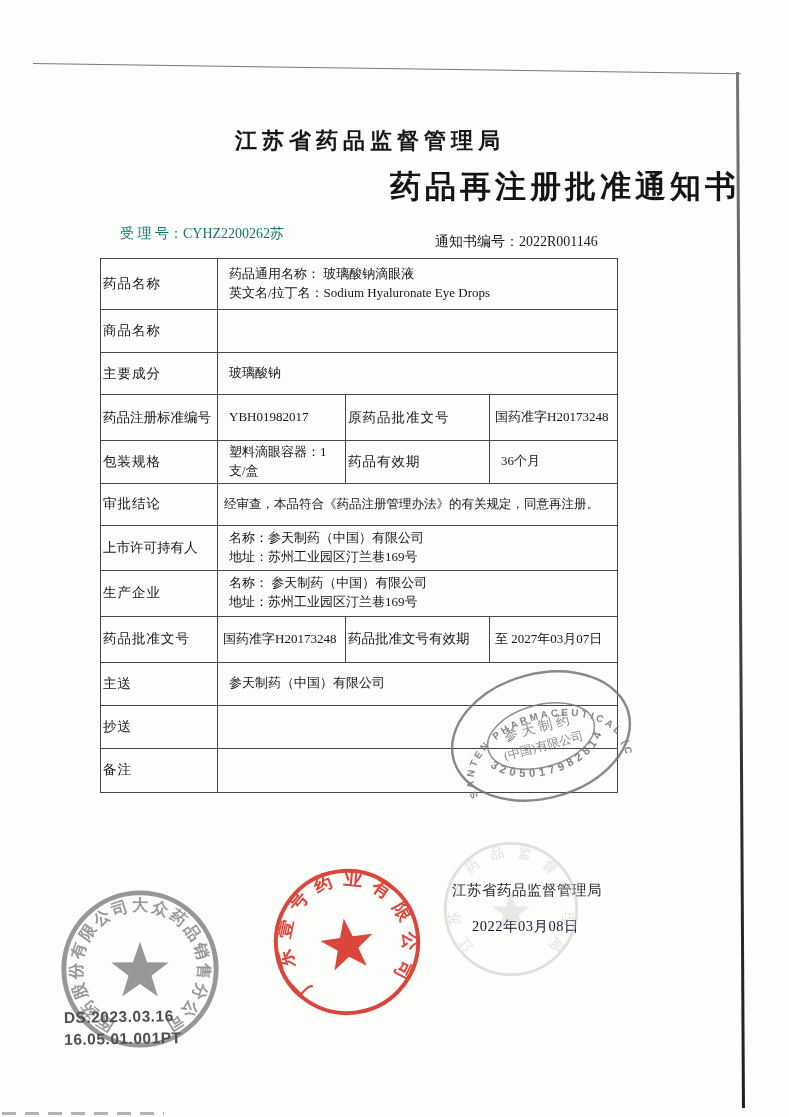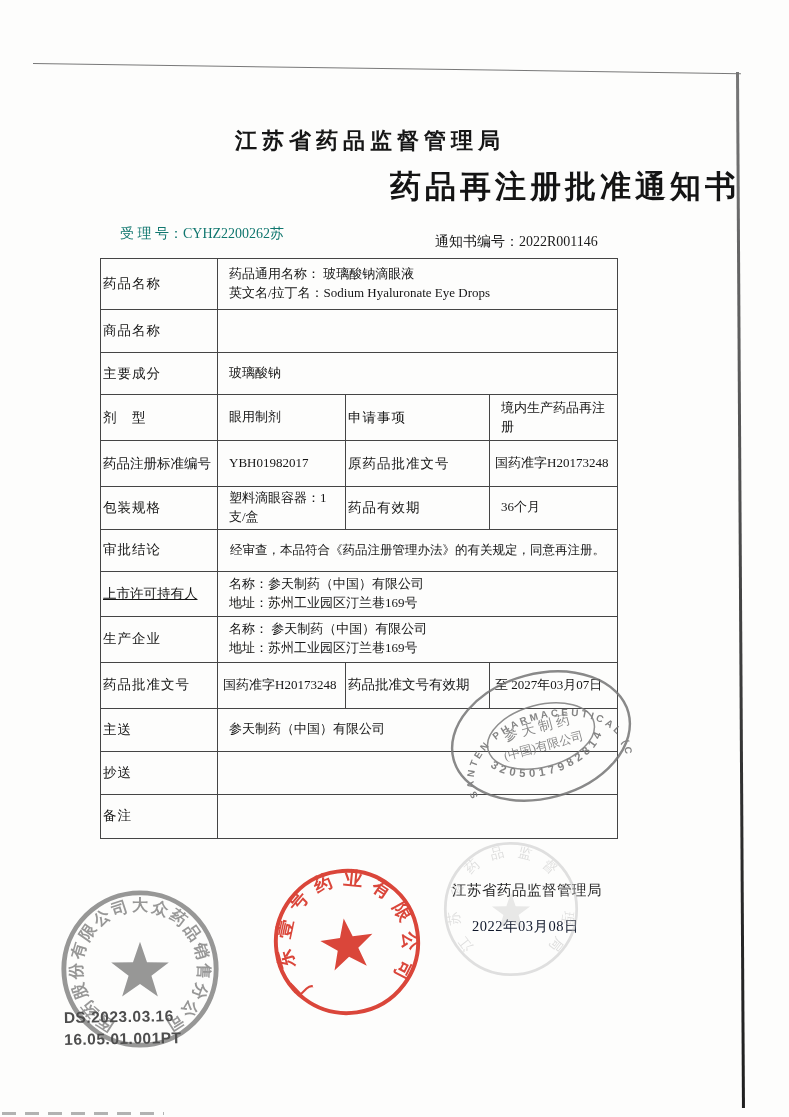--- a/index.html
+++ b/index.html
@@ -74,43 +74,37 @@
   </tr>
   <tr style="height:43px">
     <td class="lbl">商品名称</td>
     <td class="val" colspan="3"></td>
   </tr>
   <tr style="height:42px">
     <td class="lbl">主要成分</td>
     <td class="val" colspan="3">玻璃酸钠</td>
   </tr>
   <tr style="height:46px">
-    <td class="lbl">剂　型</td>
-    <td class="val">眼用制剂</td>
-    <td class="lbl">申请事项</td>
-    <td class="val">境内生产药品再注册</td>
-  </tr>
-  <tr style="height:46px">
     <td class="lbl" style="letter-spacing:0;">药品注册标准编号</td>
     <td class="val">YBH01982017</td>
     <td class="lbl">原药品批准文号</td>
     <td class="val" style="padding-left:5px;">国药准字H20173248</td>
   </tr>
   <tr style="height:35px">
     <td class="lbl">包装规格</td>
     <td class="val">塑料滴眼容器：1支/盒</td>
     <td class="lbl">药品有效期</td>
     <td class="val">36个月</td>
   </tr>
   <tr style="height:42px">
     <td class="lbl">审批结论</td>
-    <td class="val small" colspan="3" style="padding-left:6px;text-align:center;">经审查，本品符合《药品注册管理办法》的有关规定，同意再注册。</td>
+    <td class="val small" colspan="3" style="padding-left:6px;">经审查，本品符合《药品注册管理办法》的有关规定，同意再注册。</td>
   </tr>
   <tr style="height:45px">
-    <td class="lbl" style="letter-spacing:0;text-decoration:underline;">上市许可持有人</td>
+    <td class="lbl" style="letter-spacing:0;">上市许可持有人</td>
     <td class="val" colspan="3">
       <div>名称：参天制药（中国）有限公司</div>
       <div>地址：苏州工业园区汀兰巷169号</div>
     </td>
   </tr>
   <tr style="height:46px">
     <td class="lbl">生产企业</td>
     <td class="val" colspan="3">
       <div>名称： 参天制药（中国）有限公司</div>
       <div>地址：苏州工业园区汀兰巷169号</div>

